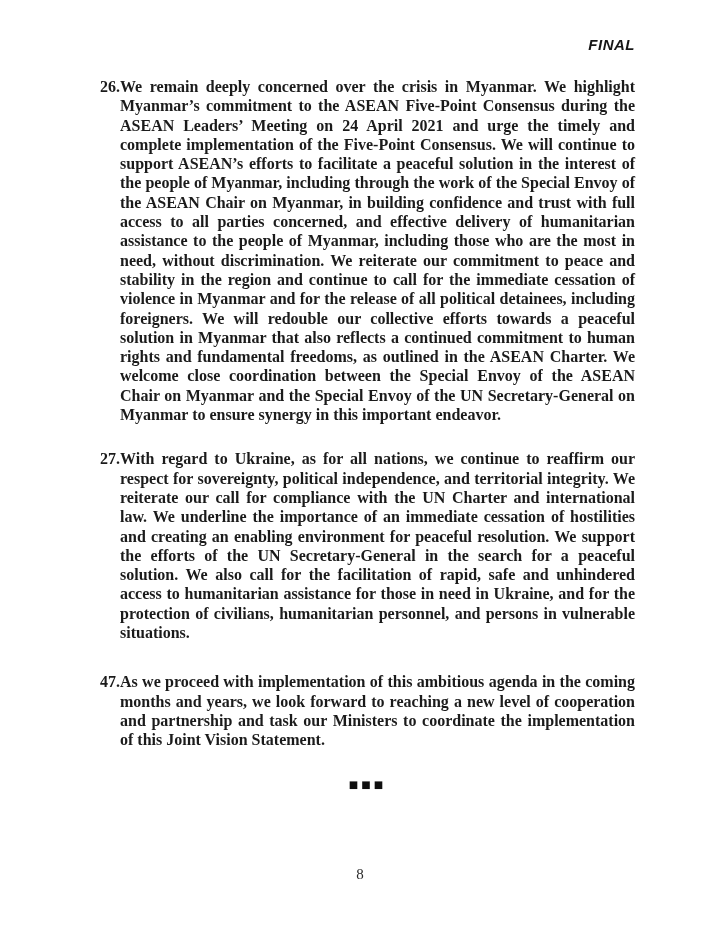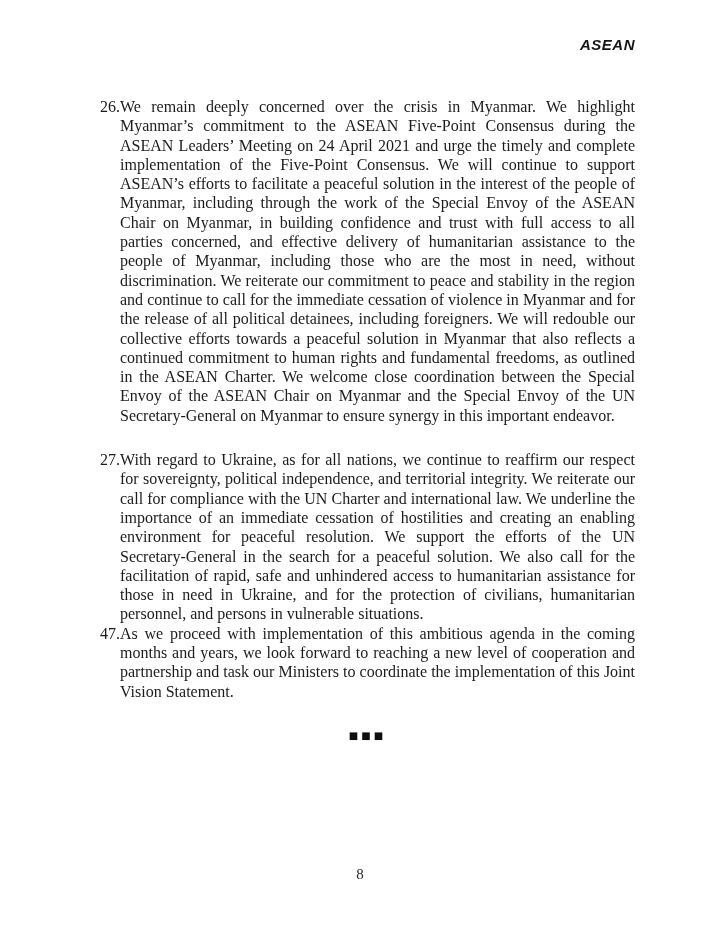--- a/index.html
+++ b/index.html
@@ -19,33 +19,34 @@
     right: 85px;
     font-family: "Liberation Sans", sans-serif;
     font-weight: bold;
     font-style: italic;
     font-size: 15px;
     letter-spacing: 0.5px;
     color: #161616;
   }
   .content {
     position: absolute;
-    top: 97px;
+    top: 77px;
     left: 100px;
     width: 535px;
+    font-weight: bold;
   }
   .para {
     font-size: 16px;
     line-height: 19.3px;
     text-align: justify;
     padding-left: 20px;
   }
   .para .para-num { margin-left: -20px; }
   .para-gap-lg { margin-bottom: 25px; }
-  .para-gap-md { margin-bottom: 0; }
+  .para-gap-md { margin-bottom: 30px; }
   .end-marker {
     margin-top: 29px;
     text-align: center;
     font-family: "DejaVu Sans", sans-serif;
     font-size: 10px;
     letter-spacing: 3px;
     color: #0f0f0f;
   }
   .page-number {
     position: absolute;
@@ -53,21 +54,21 @@
     left: 0;
     width: 720px;
     text-align: center;
     font-size: 15px;
     color: #2a2a2a;
   }
 </style>
 </head>
 <body>
 
-<div class="final-label">ASEAN</div>
+<div class="final-label">FINAL</div>
 
 <div class="content">
 
   <div class="para para-gap-lg"><span class="para-num">26.</span><span>We remain deeply concerned over the crisis in Myanmar. We highlight Myanmar’s commitment to the ASEAN Five-Point Consensus during the ASEAN Leaders’ Meeting on 24 April 2021 and urge the timely and complete implementation of the Five-Point Consensus. We will continue to support ASEAN’s efforts to facilitate a peaceful solution in the interest of the people of Myanmar, including through the work of the Special Envoy of the ASEAN Chair on Myanmar, in building confidence and trust with full access to all parties concerned, and effective delivery of humanitarian assistance to the people of Myanmar, including those who are the most in need, without discrimination. We reiterate our commitment to peace and stability in the region and continue to call for the immediate cessation of violence in Myanmar and for the release of all political detainees, including foreigners. We will redouble our collective efforts towards a peaceful solution in Myanmar that also reflects a continued commitment to human rights and fundamental freedoms, as outlined in the ASEAN Charter. We welcome close coordination between the Special Envoy of the ASEAN Chair on Myanmar and the Special Envoy of the UN Secretary-General on Myanmar to ensure synergy in this important endeavor.</span></div>
 
   <div class="para para-gap-md"><span class="para-num">27.</span><span>With regard to Ukraine, as for all nations, we continue to reaffirm our respect for sovereignty, political independence, and territorial integrity. We reiterate our call for compliance with the UN Charter and international law. We underline the importance of an immediate cessation of hostilities and creating an enabling environment for peaceful resolution. We support the efforts of the UN Secretary-General in the search for a peaceful solution. We also call for the facilitation of rapid, safe and unhindered access to humanitarian assistance for those in need in Ukraine, and for the protection of civilians, humanitarian personnel, and persons in vulnerable situations.</span></div>
 
   <div class="para"><span class="para-num">47.</span><span>As we proceed with implementation of this ambitious agenda in the coming months and years, we look forward to reaching a new level of cooperation and partnership and task our Ministers to coordinate the implementation of this Joint Vision Statement.</span></div>
 
   <div class="end-marker">■■■</div>

